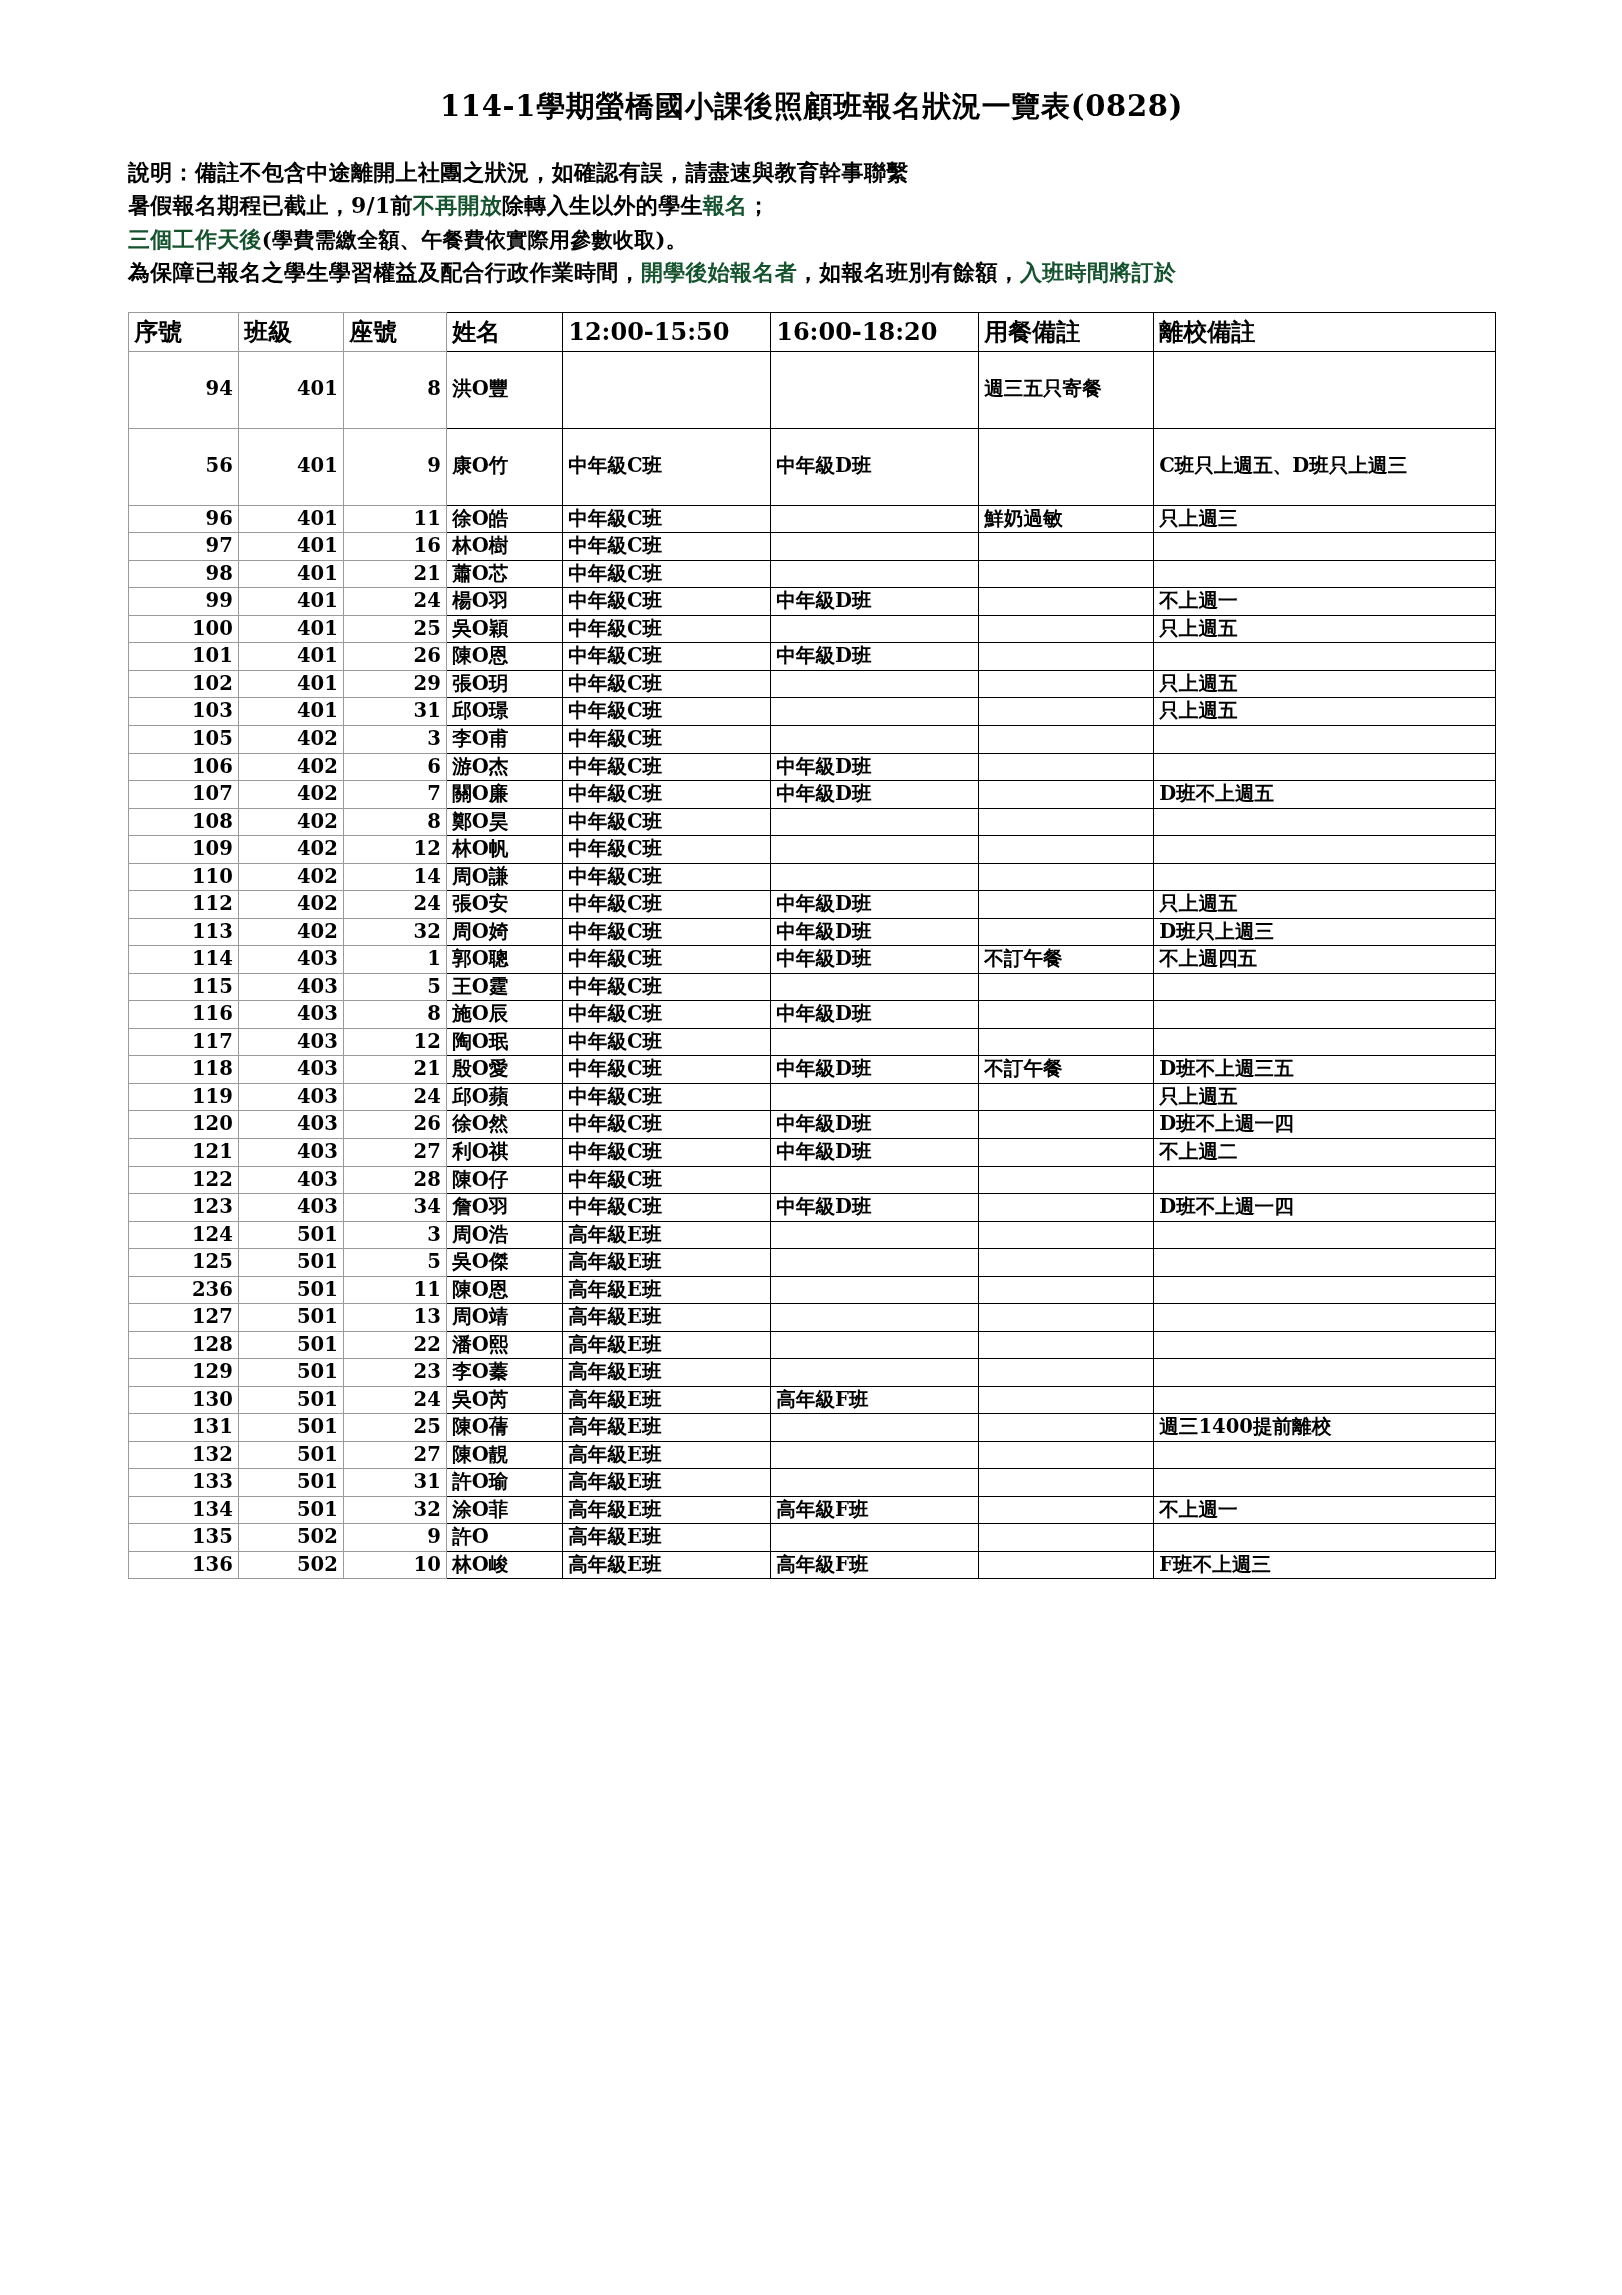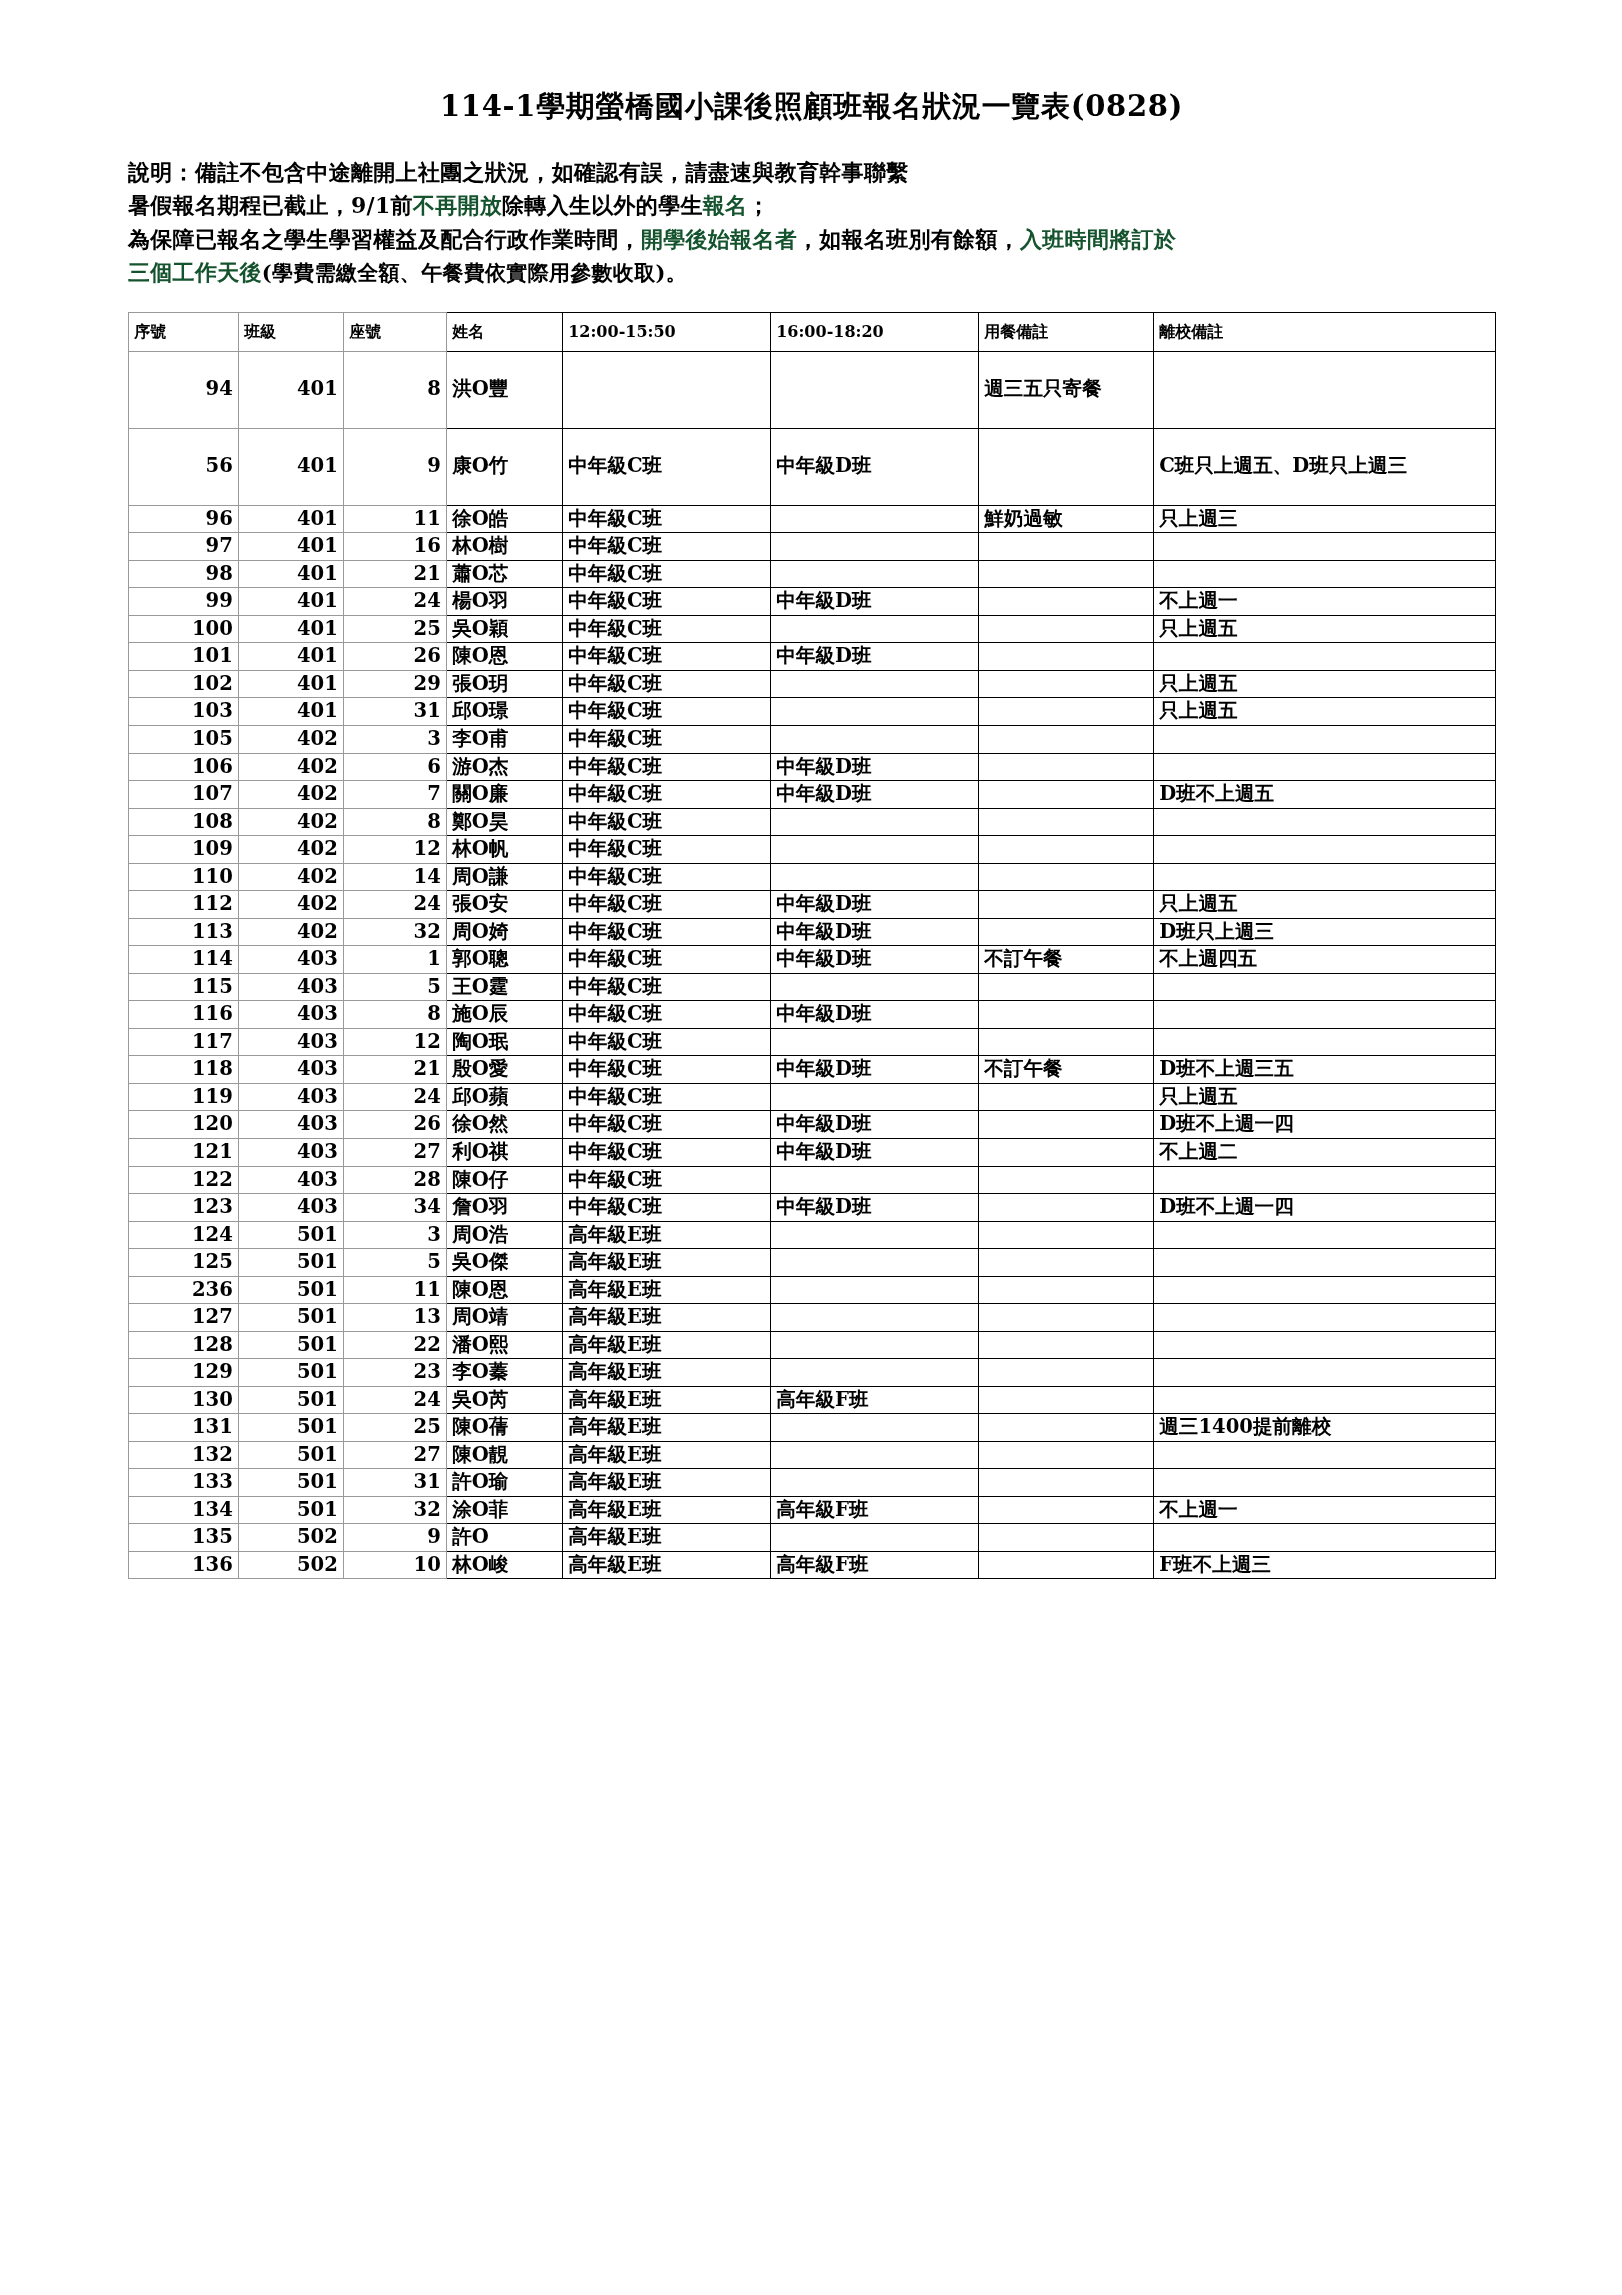--- a/index.html
+++ b/index.html
@@ -61,21 +61,21 @@
     padding: 2px 5.2px;
     vertical-align: middle;
     font-weight: bold;
     overflow: hidden;
     white-space: nowrap;
     line-height: 1.15;
   }
   table.roster thead th {
     text-align: left;
     height: 34px;
-    font-size: 16px;
+    font-size: 24px;
   }
   
   table.roster th.g, table.roster td.g {
     border-color: #9a9a9a;
   }
   table.roster td.num { text-align: right; }
   table.roster td.txt { text-align: left; }
 
   table.roster tbody tr { height: 14px; }
   table.roster tbody tr.tall { height: 77px; }
@@ -89,24 +89,24 @@
   <h1 class="doc-title">114-1學期螢橋國小課後照顧班報名狀況一覽表(0828)</h1>
 
   <div class="notes">
     <span class="line">
       <span>說明：備註不包含中途離開上社團之狀況，如確認有誤，請盡速與教育幹事聯繫</span>
     </span>
     <span class="line">
       <span>暑假報名期程已截止，9/1前</span><span class="hl">不再開放</span><span>除轉入生以外的學生</span><span class="hl">報名</span><span>；</span>
     </span>
     <span class="line">
-      <span>為保障已報名之學生學習權益及配合行政作業時間，</span><span class="hl">開學後始報名者</span><span>，如報名班別有餘額，</span><span class="hl">入班時間將訂於</span>
+      <span class="hl">三個工作天後</span><span class="small">(學費需繳全額、午餐費依實際用參數收取)。</span>
     </span>
     <span class="line">
-      <span class="hl">三個工作天後</span><span class="small">(學費需繳全額、午餐費依實際用參數收取)。</span>
+      <span>為保障已報名之學生學習權益及配合行政作業時間，</span><span class="hl">開學後始報名者</span><span>，如報名班別有餘額，</span><span class="hl">入班時間將訂於</span>
     </span>
   </div>
 
   <table class="roster">
     <colgroup>
       <col class="c-seq">
         <col class="c-cls">
         <col class="c-num">
         <col class="c-name">
       <col class="c-am">

